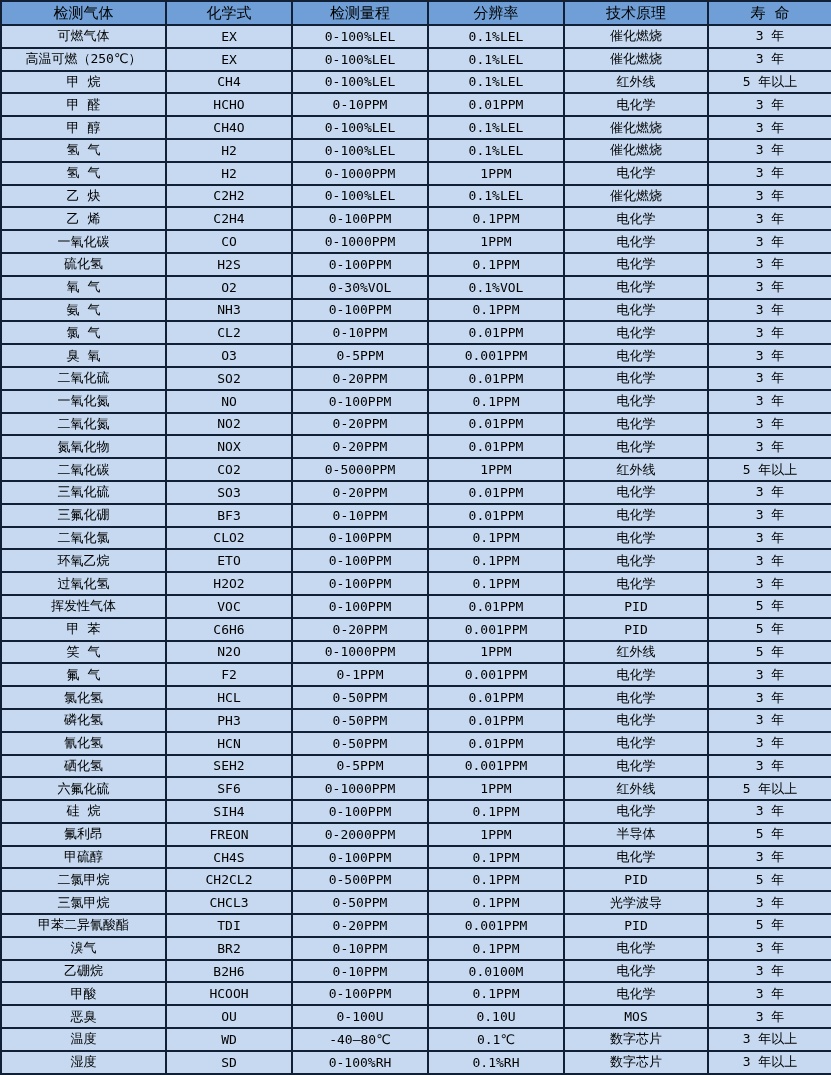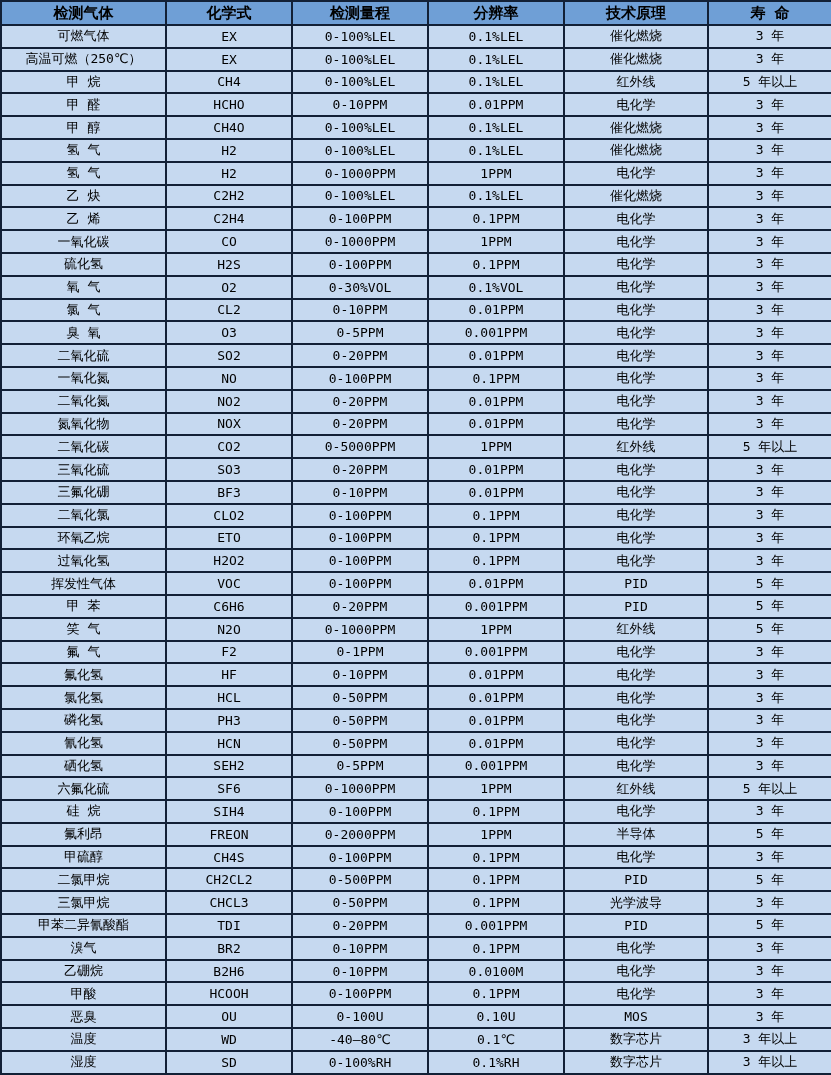--- a/index.html
+++ b/index.html
@@ -32,21 +32,21 @@
     text-align: center;
     vertical-align: middle;
     padding: 0 2px;
     overflow: hidden;
     white-space: nowrap;
     color: var(--text-color, #000000);
   }
   table.gas-table th {
     background: var(--header-bg, #6f9fd6);
     font-size: 15px;
-    font-weight: bold;
+    font-weight: normal;
     height: 22px;
   }
   table.gas-table td {
     background: var(--row-bg, #c6d9f0);
     font-size: 13px;
     font-weight: normal;
   }
 </style>
 </head>
 <body>
@@ -162,20 +162,28 @@
         </tr>
         <tr>
           <td>氧 气</td>
           <td>O2</td>
           <td>0-30%VOL</td>
           <td>0.1%VOL</td>
           <td>电化学</td>
           <td>3 年</td>
         </tr>
         <tr>
+          <td>氨 气</td>
+          <td>NH3</td>
+          <td>0-100PPM</td>
+          <td>0.1PPM</td>
+          <td>电化学</td>
+          <td>3 年</td>
+        </tr>
+        <tr>
           <td>氯 气</td>
           <td>CL2</td>
           <td>0-10PPM</td>
           <td>0.01PPM</td>
           <td>电化学</td>
           <td>3 年</td>
         </tr>
         <tr>
           <td>臭 氧</td>
           <td>O3</td>
@@ -286,28 +294,20 @@
           <td>0-1000PPM</td>
           <td>1PPM</td>
           <td>红外线</td>
           <td>5 年</td>
         </tr>
         <tr>
           <td>氟 气</td>
           <td>F2</td>
           <td>0-1PPM</td>
           <td>0.001PPM</td>
-          <td>电化学</td>
-          <td>3 年</td>
-        </tr>
-        <tr>
-          <td>氟化氢</td>
-          <td>HF</td>
-          <td>0-10PPM</td>
-          <td>0.01PPM</td>
           <td>电化学</td>
           <td>3 年</td>
         </tr>
         <tr>
           <td>氯化氢</td>
           <td>HCL</td>
           <td>0-50PPM</td>
           <td>0.01PPM</td>
           <td>电化学</td>
           <td>3 年</td>

